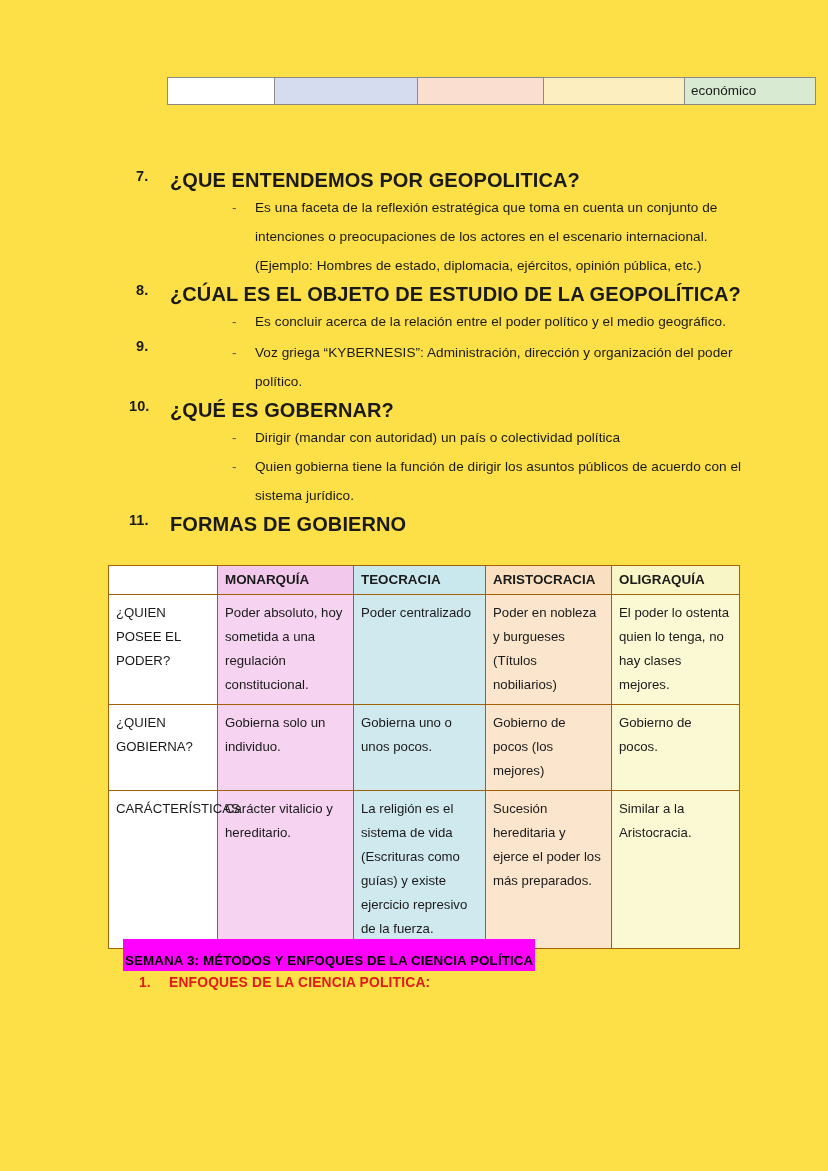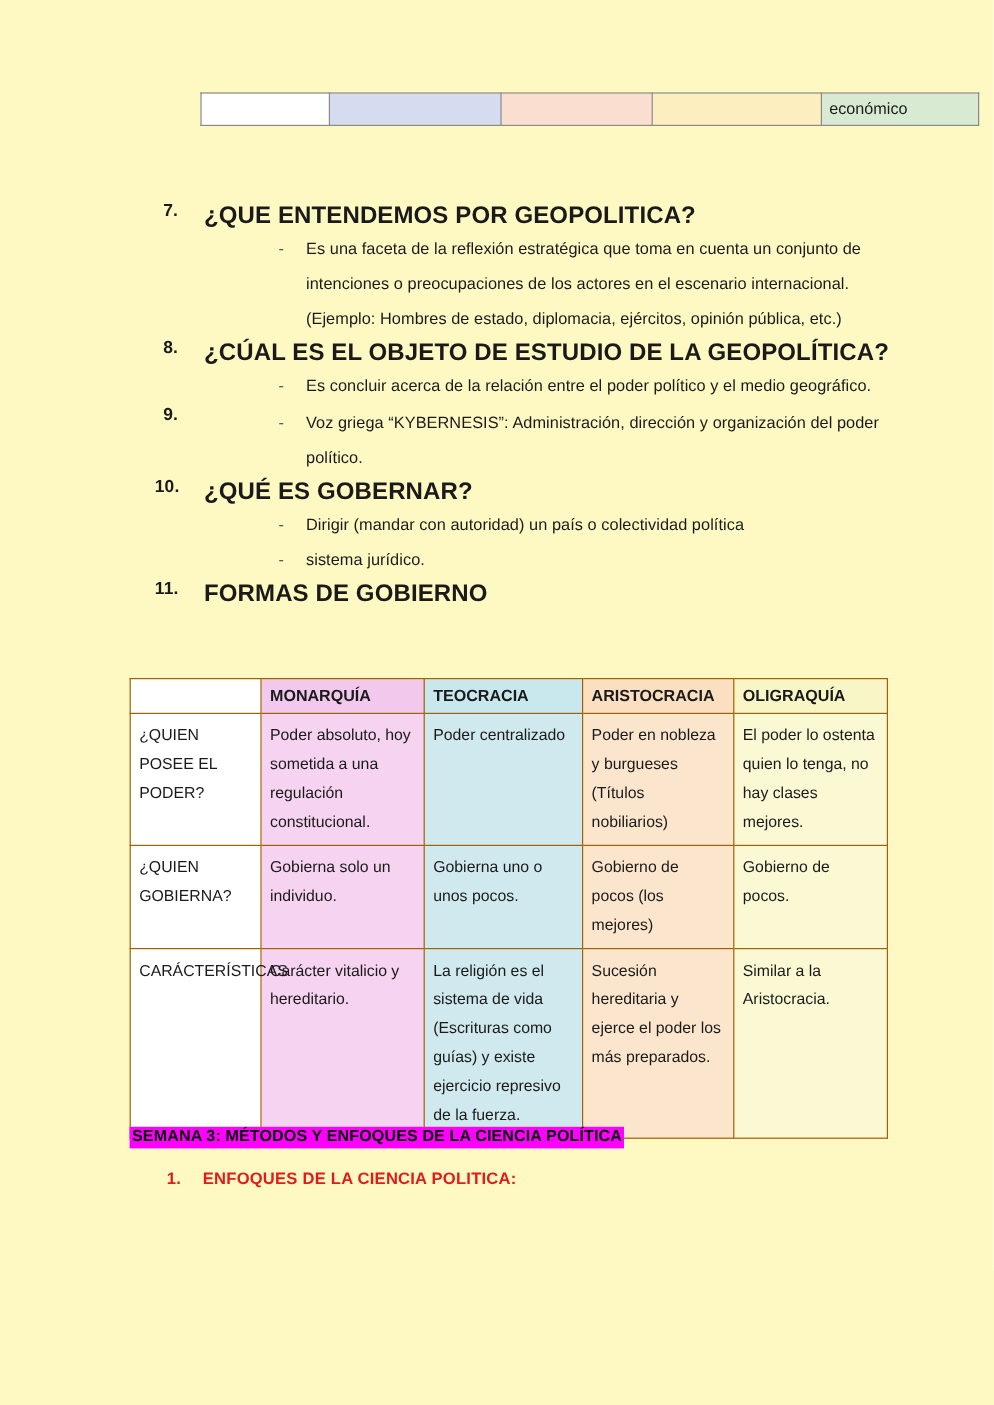--- a/index.html
+++ b/index.html
@@ -13,21 +13,21 @@
     height: 1171px;
     position: relative;
     font-family: "Liberation Sans", sans-serif;
     color: #1a1a1a;
     overflow: hidden;
   }
 
   .page {
     position: absolute;
     inset: 0;
-    background: #fef9c3;
+    background: #fde047;
   }
 
   
   .top-table {
     position: absolute;
     left: 167px;
     top: 77px;
     width: 583px;
     border-collapse: collapse;
     table-layout: fixed;
@@ -136,27 +136,27 @@
   .c-oli-h { background: #f8f6c6; }
   .c-lab   { background: #ffffff; }
   .c-mon   { background: #f5d3f1; }
   .c-teo   { background: #cfe9ef; }
   .c-ari   { background: #fbe5cc; }
   .c-oli   { background: #fbf9d4; }
 
   
   .semana {
     position: absolute;
-    left: 108px;
+    left: 123px;
     top: 939px;
     font-size: 13.4px;
     font-weight: bold;
     color: #000000;
     background: #ff00ff;
-    padding: 0 2px 2px 2px;
+    padding: 14px 2px 2px 2px;
     letter-spacing: 0.1px;
     line-height: 16px;
   }
   .enfoques {
     position: absolute;
     left: 139px;
     top: 975px;
     width: 600px;
     font-size: 13.8px;
     font-weight: bold;
@@ -220,20 +220,21 @@
     </div>
 
     <div class="q-item">
       <span class="q-num wide">10.</span>
       <div class="q-title">¿QUÉ ES GOBERNAR?</div>
       <ul class="bullets">
         <li class="bullet">
           <span class="cont">Dirigir (mandar con autoridad) un país o colectividad política</span>
         </li>
         <li class="bullet">
+          <span class="cont">Quien gobierna tiene la función de dirigir los asuntos públicos de acuerdo con el</span>
           <span class="cont">sistema jurídico.</span>
         </li>
       </ul>
     </div>
 
     <div class="q-item">
       <span class="q-num wide">11.</span>
       <div class="q-title">FORMAS DE GOBIERNO</div>
     </div>
 

